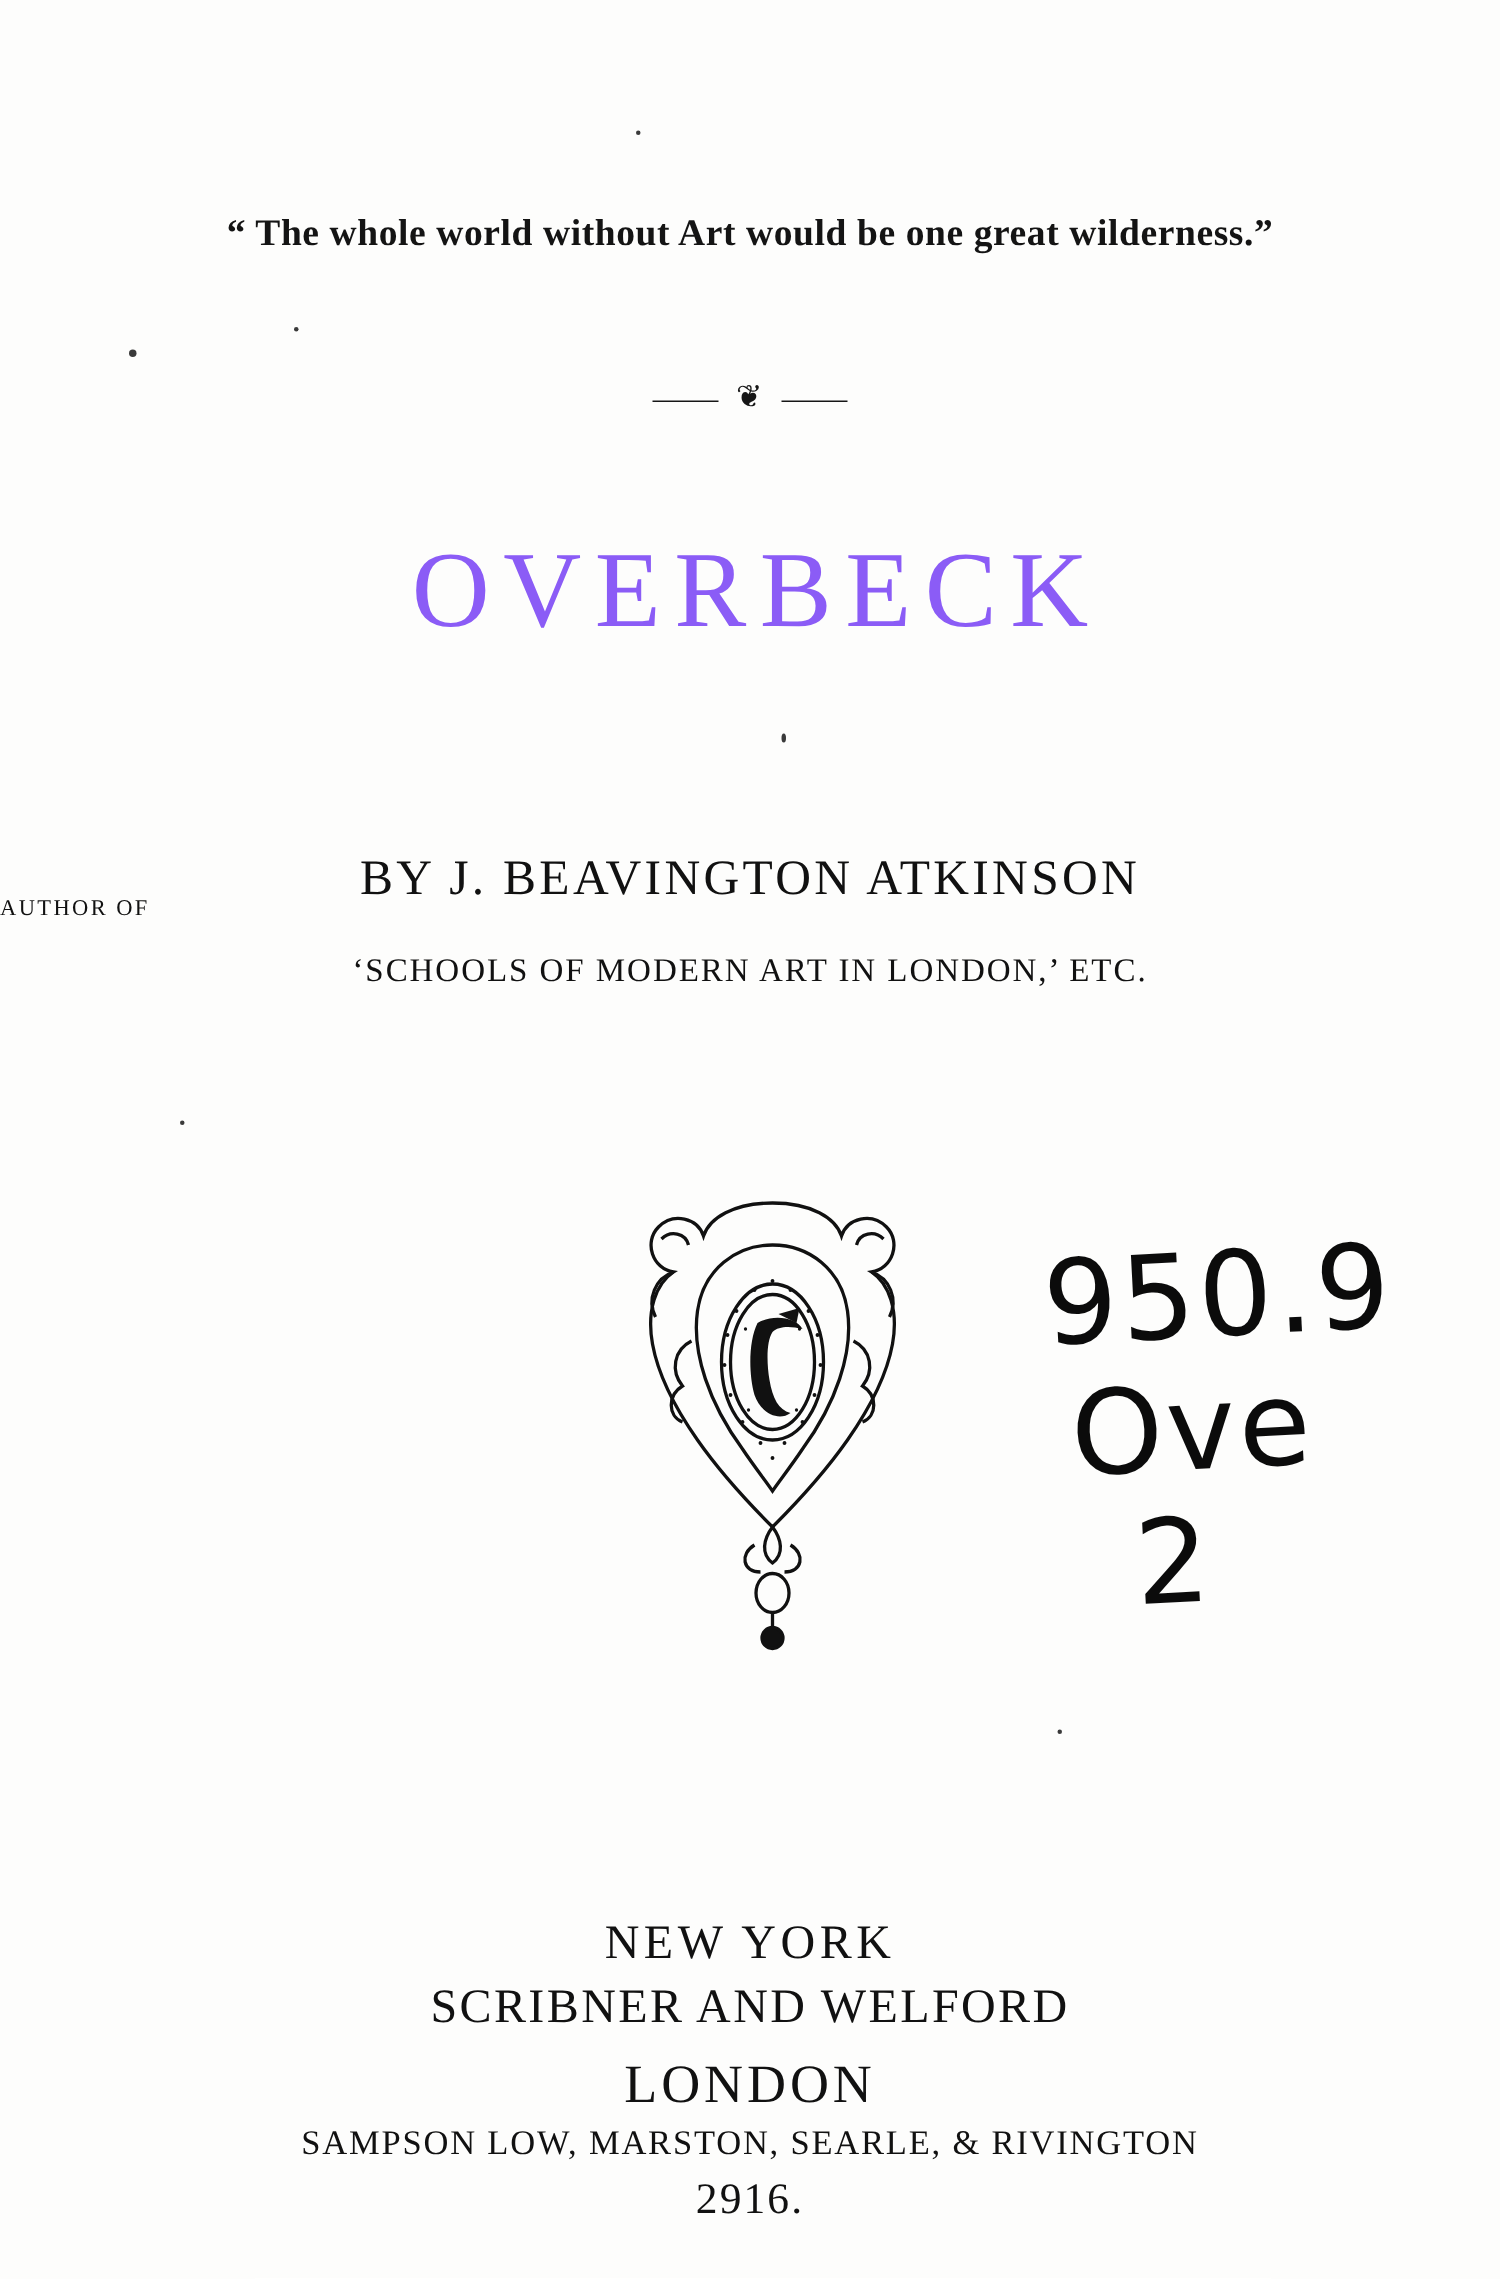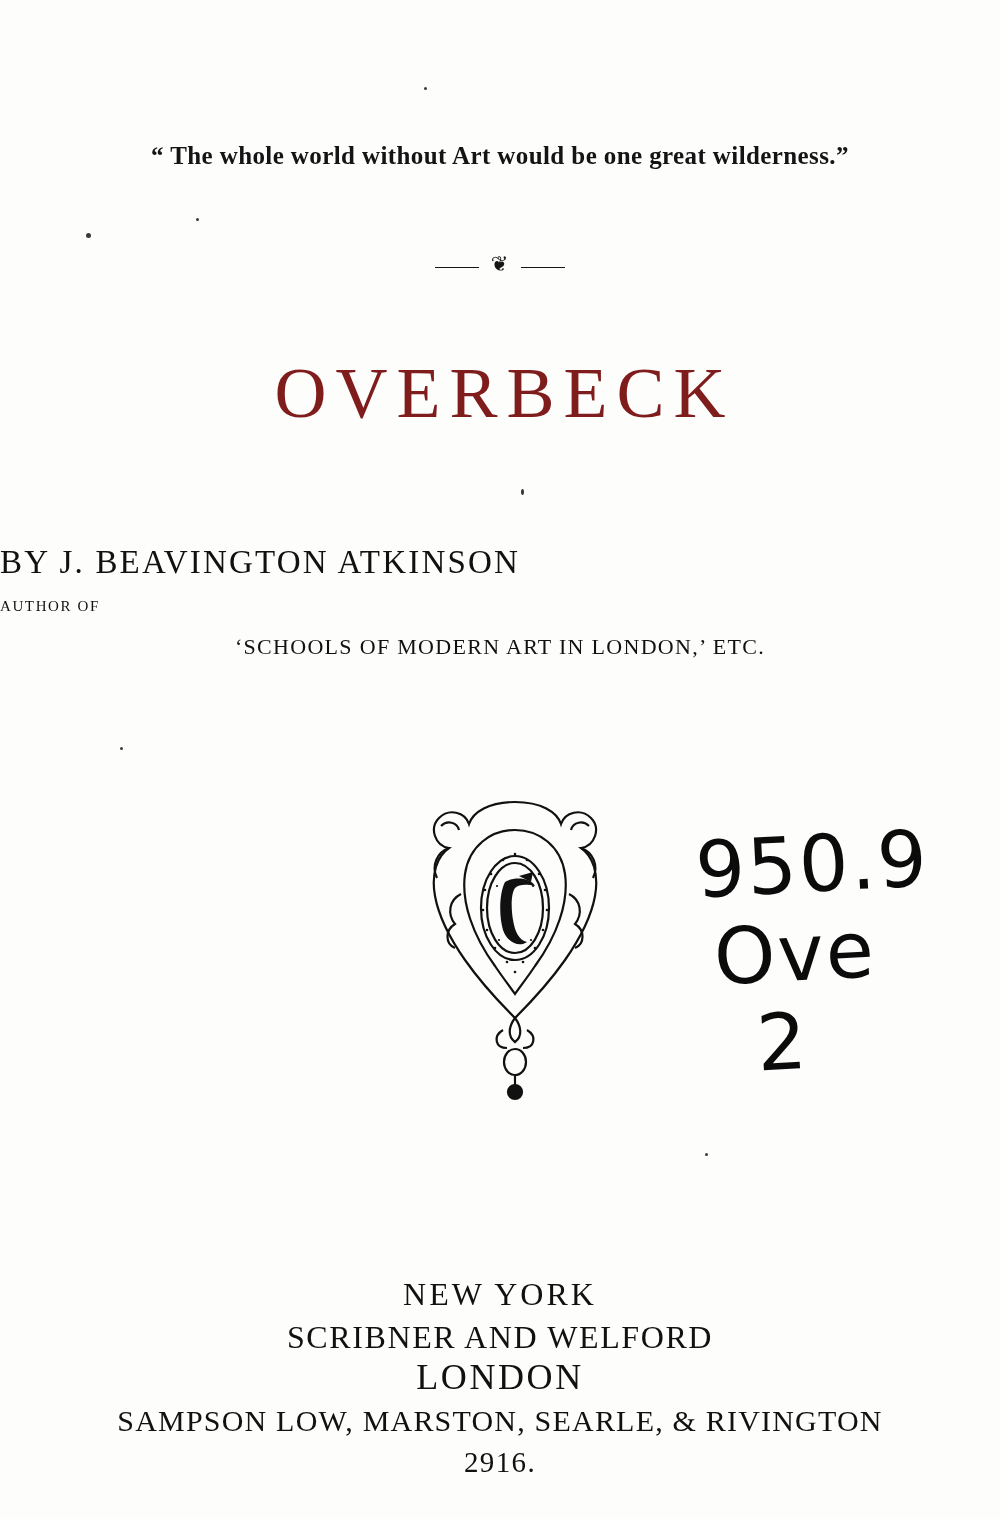--- a/index.html
+++ b/index.html
@@ -72,44 +72,44 @@
   .title {
     position: absolute;
     top: 352px;
     left: 0;
     width: 1000px;
     text-align: center;
     font-family: "Liberation Serif", serif;
     font-size: 72px;
     letter-spacing: 9px;
     font-weight: 400;
-    color: #7f1d1d;
+    color: #8b5cf6;
     text-indent: 9px;
   }
 
   
   .speck {
     position: absolute;
     background: #3a3a3a;
     border-radius: 50%;
   }
   .speck-a { left: 521px; top: 489px; width: 3px; height: 6px; }
   .speck-b { left: 86px;  top: 233px; width: 5px; height: 5px; }
   .speck-c { left: 196px; top: 218px; width: 3px; height: 3px; }
   .speck-d { left: 424px; top: 87px;  width: 3px; height: 3px; }
   .speck-e { left: 120px; top: 747px; width: 3px; height: 3px; }
   .speck-f { left: 705px; top: 1153px; width: 3px; height: 3px; }
 
   
   .author {
     position: absolute;
-    top: 544px;
-    left: 0;
-    width: 1000px;
-    text-align: left;
+    top: 568px;
+    left: 0;
+    width: 1000px;
+    text-align: center;
     font-size: 33px;
     letter-spacing: 2.2px;
     color: #111111;
   }
   .author-of {
     position: absolute;
     top: 598px;
     left: 0;
     width: 1000px;
     text-align: left;
@@ -164,29 +164,29 @@
   }
   .imprint .line-city1 {
     font-size: 32px;
     letter-spacing: 3px;
     margin-bottom: 6px;
     margin-top: 28px;
   }
   .imprint .line-pub1 {
     font-size: 32px;
     letter-spacing: 1.6px;
-    margin-bottom: 0;
+    margin-bottom: 12px;
   }
   .imprint .line-city2 {
     font-size: 36px;
     letter-spacing: 2.6px;
     margin-bottom: 6px;
   }
   .imprint .line-pub2 {
-    font-size: 30px;
+    font-size: 23px;
     letter-spacing: 1.2px;
     margin-bottom: 8px;
     text-align: center;
   }
   .imprint .line-year {
     font-size: 29px;
     letter-spacing: 1.4px;
   }
 </style>
 </head>

